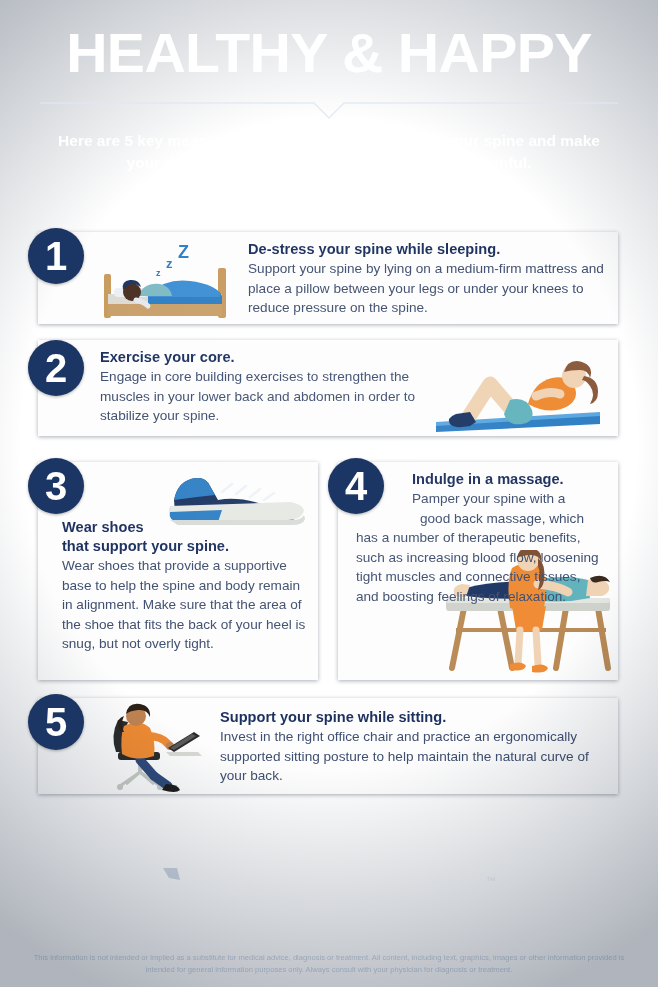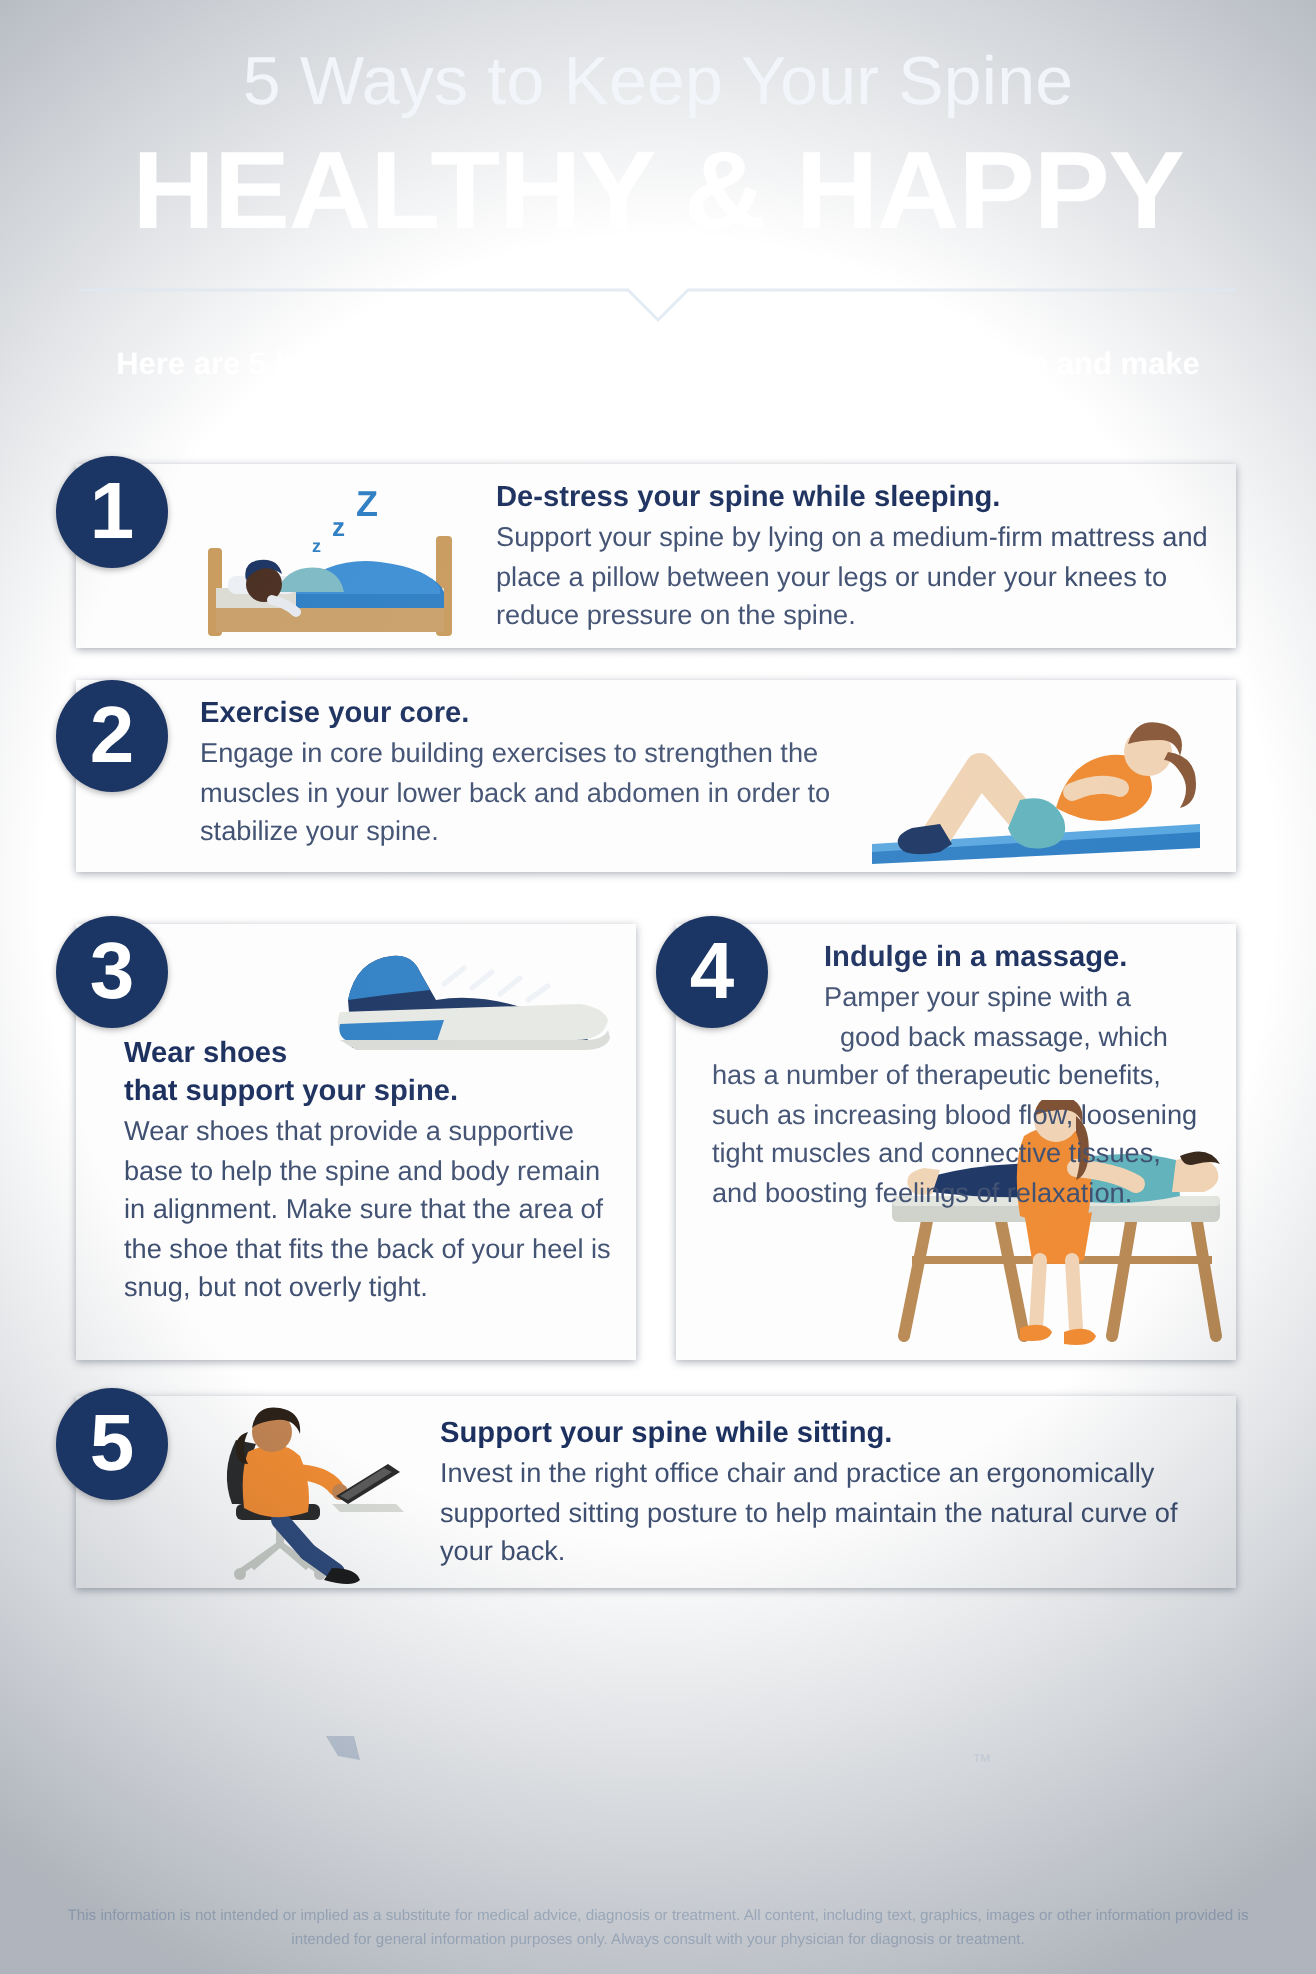--- a/index.html
+++ b/index.html
@@ -216,21 +216,20 @@
     line-height: 11.5px;
     padding: 0 26px;
   }
 </style>
 </head>
 <body>
 
 <div id="poster">
 
   <div class="layer header">
-    <div class="kicker">5 Ways to Keep Your Spine</div>
     <div class="bigtitle">HEALTHY &amp; HAPPY</div>
 
     <div class="divider-wrap">
       <svg viewBox="0 0 578 22" preserveAspectRatio="none" aria-hidden="true">
         <path d="M0 5 H274 L289 20 L304 5 H578" fill="none" stroke="#dfe7f1" stroke-width="1.4" opacity="0.85"></path>
       </svg>
     </div>
 
     <div class="lede">Here are 5 key measures you can take to strengthen your spine and make your daily activities more comfortable and less painful.</div>
   </div>

